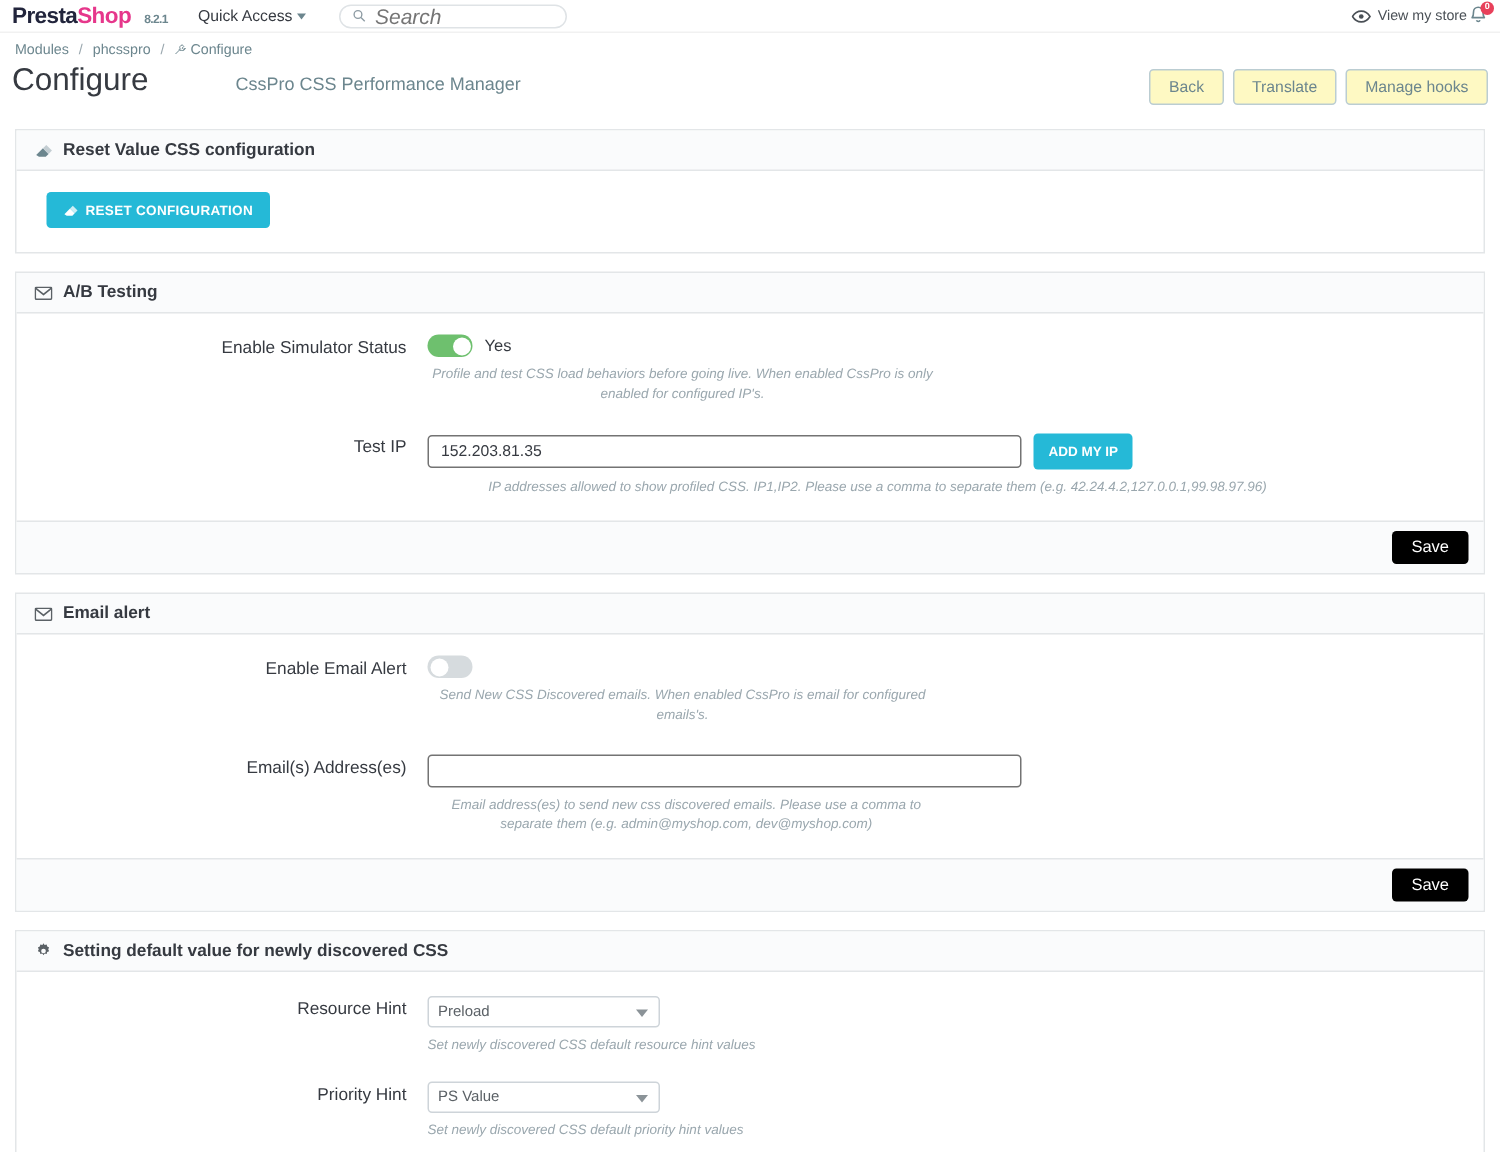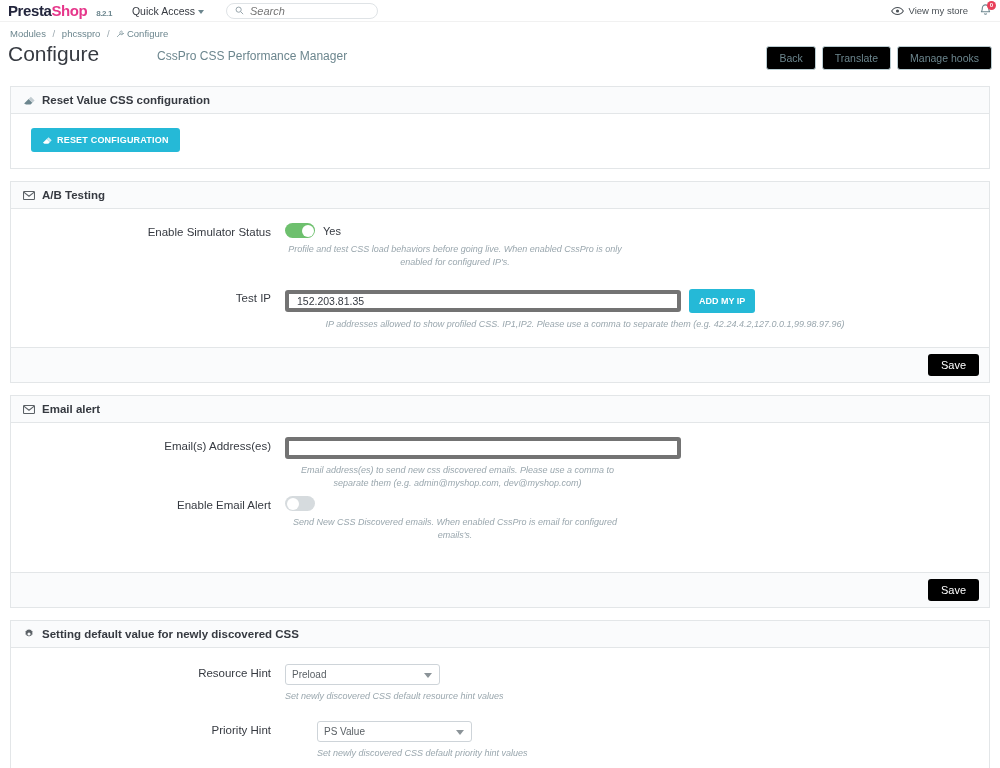--- a/index.html
+++ b/index.html
@@ -37,24 +37,24 @@
   }
   .search-wrap {
     margin-left: 22px; width: 152px; height: 16px;
     border: 1px solid #dfe3e6; border-radius: 9px; background: #fff;
     display: flex; align-items: center; padding: 0 8px;
   }
   .search-ico { width: 9px; height: 9px; flex: none; }
   .search-input {
     border: 0; outline: 0; background: transparent;
     font-family: "Liberation Sans", sans-serif;
-    font-size: 11px; font-style: italic; color: #9aa7ae;
+    font-size: 14px; font-style: italic; color: #9aa7ae;
     margin-left: 6px; width: 100%; padding: 0;
   }
-  .topbar-right { margin-left: auto; display: flex; align-items: center; gap: 10px; }
+  .topbar-right { margin-left: auto; display: flex; align-items: center; }
   .view-store { display: flex; align-items: center; gap: 5px; font-size: 9.5px; color: #4a5056; cursor: pointer; }
   .bell-wrap { position: relative; width: 16px; height: 16px; cursor: pointer; }
   .bell-badge {
     position: absolute; top: -2px; right: -2px;
     min-width: 9px; height: 9px; padding: 0 1px;
     background: #e8405a; color: #fff; border-radius: 5px;
     font-size: 6px; line-height: 9px; text-align: center; font-weight: bold;
   }
 
   
@@ -62,21 +62,21 @@
   .breadcrumb { font-size: 9.5px; color: #6c868e; padding: 2px 0 1px 2px; }
   .breadcrumb .sep { margin: 0 4px; color: #9aa7ae; }
   .breadcrumb a { color: #6c868e; text-decoration: none; cursor: pointer; }
 
   .title-row { display: flex; align-items: flex-start; padding: 2px 0 8px 0; }
   .title-left { display: flex; align-items: baseline; }
   .page-title { font-size: 21px; font-weight: normal; color: #363a41; margin: 0; line-height: 1.1; }
   .page-subtitle { font-size: 12px; color: #6c868e; margin-left: 58px; align-self: flex-end; padding-bottom: 2px; }
   .title-actions { margin-left: auto; display: flex; gap: 6px; padding-top: 4px; }
   .btn-outline {
-    background: #000000; border: 1px solid #bbcdd2; border-radius: 3px;
+    background: #fef9c3; border: 1px solid #bbcdd2; border-radius: 3px;
     color: #6c868e; font-size: 10.5px; padding: 5px 12px;
     font-family: "Liberation Sans", sans-serif; cursor: pointer; white-space: nowrap;
   }
 
   
   .content { background: #fff; padding: 8px 10px 18px 10px; }
   .panel { background: #fff; border: 1px solid #e3e6e8; margin-bottom: 12px; }
   .panel-head {
     background: #fafbfc; border-bottom: 1px solid #e3e6e8;
     padding: 7px 12px; font-size: 11.5px; font-weight: bold; color: #363a41;
@@ -127,21 +127,21 @@
   .toggle.off { background: #d6dbde; }
   .toggle .knob {
     position: absolute; top: 1.5px; width: 12px; height: 12px;
     background: #fff; border-radius: 50%;
   }
   .toggle.on .knob { right: 1.5px; }
   .toggle.off .knob { left: 1.5px; }
   .toggle-label { font-size: 11px; color: #363a41; }
 
   .text-input {
-    border: 4px solid #737373; border-radius: 3px; background: #fff;
+    border: 1px solid #737373; border-radius: 3px; background: #fff;
     height: 22px; padding: 0 8px; font-size: 10.5px; color: #363a41;
     font-family: "Liberation Sans", sans-serif; outline: none;
   }
   .input-ip { width: 396px; }
   .input-email { width: 396px; }
 
   .select-box {
     width: 155px; height: 21px; border: 1px solid #ced4d9; border-radius: 3px;
     background: #fff; font-size: 10px; color: #5b6166;
     font-family: "Liberation Sans", sans-serif;
@@ -284,43 +284,43 @@
   <div class="panel">
     <div class="panel-head">
       <svg width="12" height="9" viewBox="0 0 16 12">
         <rect x="0.7" y="0.7" width="14.6" height="10.6" rx="1" fill="none" stroke="#5b6166" stroke-width="1.4"></rect>
         <path d="M1 1.5l7 5.5 7-5.5" fill="none" stroke="#5b6166" stroke-width="1.4"></path>
       </svg>
       <span>Email alert</span>
     </div>
     <div class="panel-body">
 
-      <div class="form-row" style="margin-bottom:6px;">
-        <div class="form-label">Email(s) Address(es)</div>
-        <div class="form-field">
-          <div class="field-line">
-            <input class="text-input input-email" type="text" value="" style="">
-          </div>
-          <div class="help-text help-wide">Email address(es) to send new css discovered emails. Please use a comma to separate them (e.g. admin@myshop.com, dev@myshop.com)</div>
-        </div>
-      </div>
-
       <div class="form-row" style="margin-bottom:20px;">
         <div class="form-label">Enable Email Alert</div>
         <div class="form-field">
           <div class="field-line">
             <div class="toggle off">
               <div class="knob"></div>
             </div>
             <span class="toggle-label"></span>
           </div>
           <div class="help-text">Send New CSS Discovered emails. When enabled CssPro is email for configured emails's.</div>
         </div>
       </div>
 
+      <div class="form-row" style="margin-bottom:6px;">
+        <div class="form-label">Email(s) Address(es)</div>
+        <div class="form-field">
+          <div class="field-line">
+            <input class="text-input input-email" type="text" value="" style="">
+          </div>
+          <div class="help-text help-wide">Email address(es) to send new css discovered emails. Please use a comma to separate them (e.g. admin@myshop.com, dev@myshop.com)</div>
+        </div>
+      </div>
+
     </div>
     <div class="panel-foot">
       <button class="btn-save">Save</button>
     </div>
   </div>
 
   <div class="panel">
     <div class="panel-head">
       <svg width="12" height="12" viewBox="0 0 16 16">
         <path d="M8 1.2l1 1.5 1.8-.4.5 1.8 1.7.7-.8 1.7.8 1.7-1.7.7-.5 1.8-1.8-.4-1 1.5-1-1.5-1.8.4-.5-1.8-1.7-.7.8-1.7-.8-1.7 1.7-.7.5-1.8 1.8.4z" fill="#5b6166"></path>
@@ -334,21 +334,21 @@
         <div class="form-label">Resource Hint</div>
         <div class="form-field">
           <div class="select-box">
             <span>Preload</span>
             <span class="sel-caret"></span>
           </div>
           <div class="sel-help">Set newly discovered CSS default resource hint values</div>
         </div>
       </div>
 
-      <div class="form-row" style="margin-bottom:8px;gap:32px;">
+      <div class="form-row" style="margin-bottom:8px;">
         <div class="form-label">Priority Hint</div>
         <div class="form-field">
           <div class="select-box">
             <span>PS Value</span>
             <span class="sel-caret"></span>
           </div>
           <div class="sel-help">Set newly discovered CSS default priority hint values</div>
         </div>
       </div>
 

